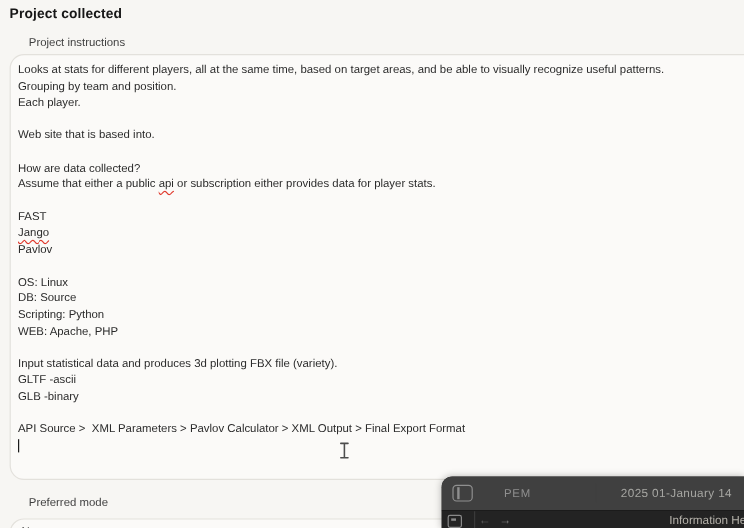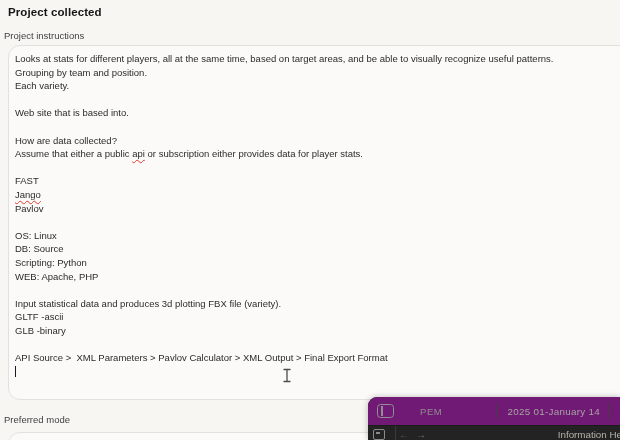--- a/index.html
+++ b/index.html
@@ -10,21 +10,21 @@
     background: #f7f6f3;
     color: #2b2b2b;
   }
 
   .page-title {
     position: absolute; left: 8px; top: 6px;
     font-size: 11.5px; font-weight: 700; color: #161616;
     letter-spacing: 0.1px;
   }
   .field-label {
-    position: absolute; left: 4px;
+    position: absolute; left: 24px;
     font-size: 9.5px; color: #3f3f3f;
   }
   .label-instructions { top: 30px; }
   .label-preferred { top: 414px; }
 
   .instructions-box {
     position: absolute; left: 8px; top: 45px;
     width: 640px; height: 355px;
     background: #fbfaf8;
     border: 1px solid #e3e1dc;
@@ -74,21 +74,21 @@
   .overlay-panel {
     position: absolute; left: 368px; top: 397px;
     width: 252px; height: 43px;
     background: #232323;
     border-radius: 9px 0 0 0;
     overflow: hidden;
     box-shadow: 0 0 6px rgba(0,0,0,0.25);
   }
   .panel-toprow {
     position: relative; height: 29px;
-    background: #701a75;
+    background: #404040;
     border-bottom: 1px solid #1b1b1b;
     display: flex; align-items: center;
   }
   .sidebar-toggle-btn {
     margin-left: 9px;
     width: 17px; height: 14px;
     border: 1.4px solid #8f8f8f;
     border-radius: 3.5px;
     position: relative;
     cursor: pointer;
@@ -100,21 +100,21 @@
   }
   .panel-app-label {
     margin-left: 26px;
     font-size: 9.5px; color: #8f8f8f; letter-spacing: 0.6px;
   }
   .panel-divider {
     width: 1px; height: 16px; background: #404040;
   }
   .div-1 { margin-left: 54px; }
   .panel-date {
-    margin-left: 10px;
+    margin-left: 20px;
     font-size: 9.8px; color: #a6a6a2; letter-spacing: 0.3px;
     white-space: nowrap;
   }
   .div-2 { margin-left: 8px; }
 
   .panel-botrow {
     position: relative; height: 14px;
     background: #232323;
     display: flex; align-items: flex-start;
   }
@@ -152,21 +152,21 @@
 <body>
 
 <h1 class="page-title">Project collected</h1>
 
 <div class="field-label label-instructions">Project instructions</div>
 
 <div class="instructions-box">
   <div class="instructions-text">
       <div class="line"><span>Looks at stats for different players, all at the same time, based on target areas, and be able to visually recognize useful patterns.</span></div>
       <div class="line"><span>Grouping by team and position.</span></div>
-      <div class="line"><span>Each variety.</span></div>
+      <div class="line"><span>Each player.</span></div>
       <div class="line"><span></span></div>
       <div class="line"><span>Web site that is based into.</span></div>
       <div class="line"><span></span></div>
       <div class="line"><span>How are data collected?</span></div>
       <div class="line"><span>Assume that either a public </span><span class="misspelled">api</span><span> or subscription either provides data for player stats.</span></div>
       <div class="line"><span></span></div>
       <div class="line"><span>FAST</span></div>
       <div class="line"><span class="misspelled">Jango</span></div>
       <div class="line"><span>Pavlov</span></div>
       <div class="line"><span></span></div>

